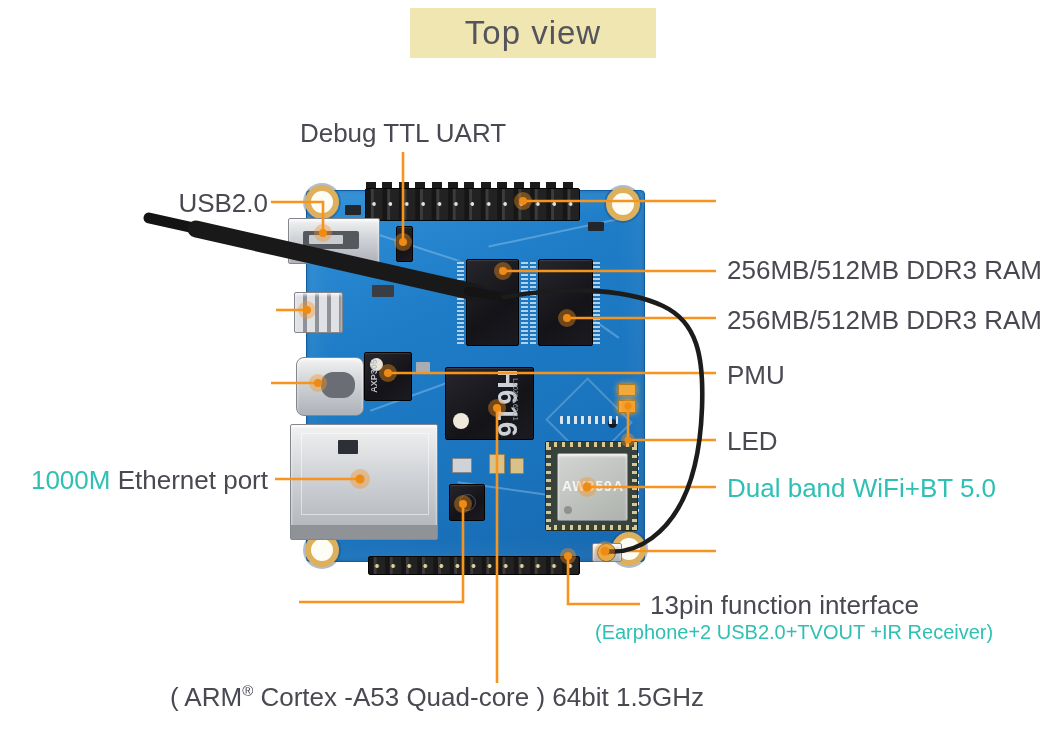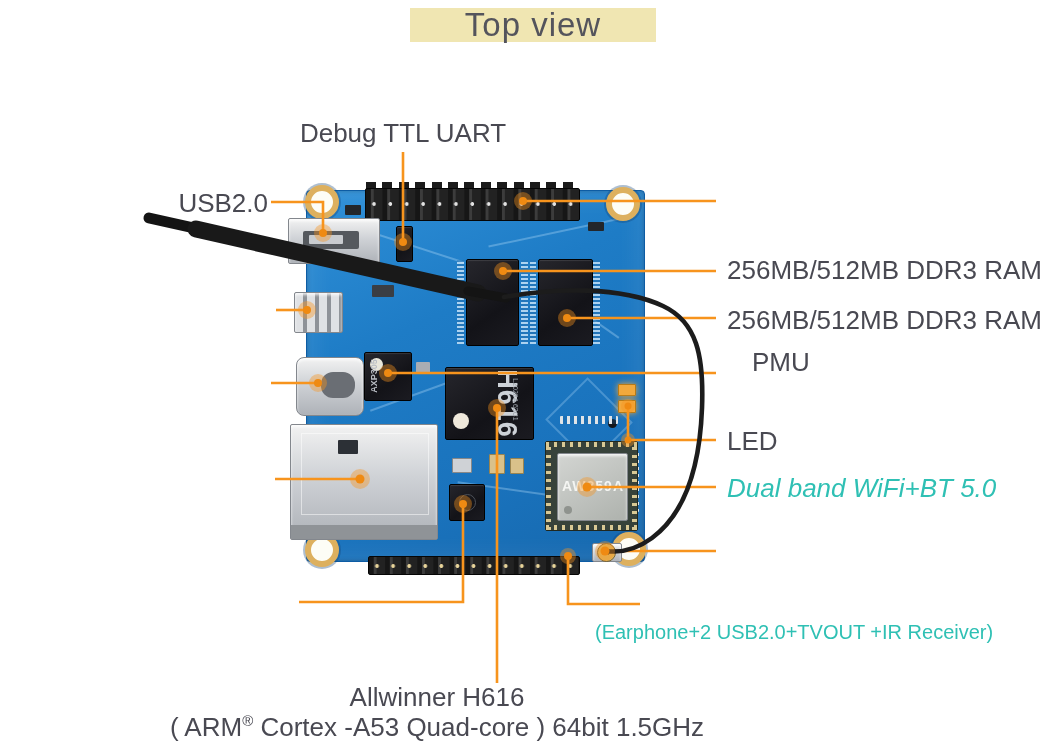--- a/index.html
+++ b/index.html
@@ -4,21 +4,21 @@
 <style>
   html,body{margin:0;padding:0;background:#ffffff;}
   #stage{
     position:relative;width:1048px;height:755px;overflow:hidden;
     background:#ffffff;font-family:"Liberation Sans",sans-serif;
     color:#494952;
   }
   .lbl{position:absolute;font-size:26px;white-space:nowrap;color:#494952;line-height:1.1;}
   .teal{color:#2FC0B4;}
   .title-box{
-    position:absolute;left:410px;top:8px;width:246px;height:34px;
+    position:absolute;left:410px;top:8px;width:246px;height:50px;
     background:#F0E6B2;display:flex;align-items:center;justify-content:center;
     font-size:33px;color:#54545c;letter-spacing:1px;
   }
   
   #board{
     position:absolute;left:306px;top:190px;width:337px;height:370px;
     background:linear-gradient(155deg,#2f90d8 0%,#1e7cc6 35%,#1a73bd 70%,#1668ae 100%);
     border:1px solid #0d5ca4;border-radius:4px;
     box-shadow:inset 0 0 30px rgba(255,255,255,.12), inset 0 0 4px rgba(0,0,0,.25);
   }
@@ -228,37 +228,40 @@
         <circle cx="605" cy="551" r="4.5" fill="#ef8a12"></circle>
     </g>
   </svg>
 
   <div class="lbl" style="left:403px;top:119px;transform:translateX(-50%);">Debug TTL UART</div>
 
   <div class="lbl" style="right:780px;top:189px;">USB2.0</div>
 
 
 
+  <div class="lbl" style="right:780px;top:466px;">
+    <span class="teal">1000M</span><span> </span><span>Ethernet port</span>
+  </div>
 
 
 
   <div class="lbl" style="left:727px;top:256px;">256MB/512MB DDR3 RAM</div>
 
   <div class="lbl" style="left:727px;top:306px;">256MB/512MB DDR3 RAM</div>
 
-  <div class="lbl" style="left:727px;top:348px;margin-left:25px;">PMU</div>
+  <div class="lbl" style="left:727px;top:361px;">PMU</div>
 
   <div class="lbl" style="left:727px;top:427px;">LED</div>
 
-  <div class="lbl teal" style="left:727px;top:474px;font-style:italic;">Dual band WiFi+BT 5.0</div>
-
-
+  <div class="lbl teal" style="left:727px;top:474px;">Dual band WiFi+BT 5.0</div>
+
+
+  <div class="lbl" style="left:650px;top:591px;">13pin function interface</div>
 
   <div class="lbl teal" style="left:595px;top:621px;font-size:20px;">(Earphone+2 USB2.0+TVOUT +IR Receiver)</div>
 
   <div class="lbl" style="left:437px;top:682px;transform:translateX(-50%);text-align:center;line-height:1.16;">
-    <div>Allwinner H616</div>
     <div>
       <span>( ARM</span><sup style="font-size:15px;">®</sup><span> Cortex -A53 Quad-core ) 64bit 1.5GHz</span>
     </div>
   </div>
 
 </div>
 
 </body></html>

